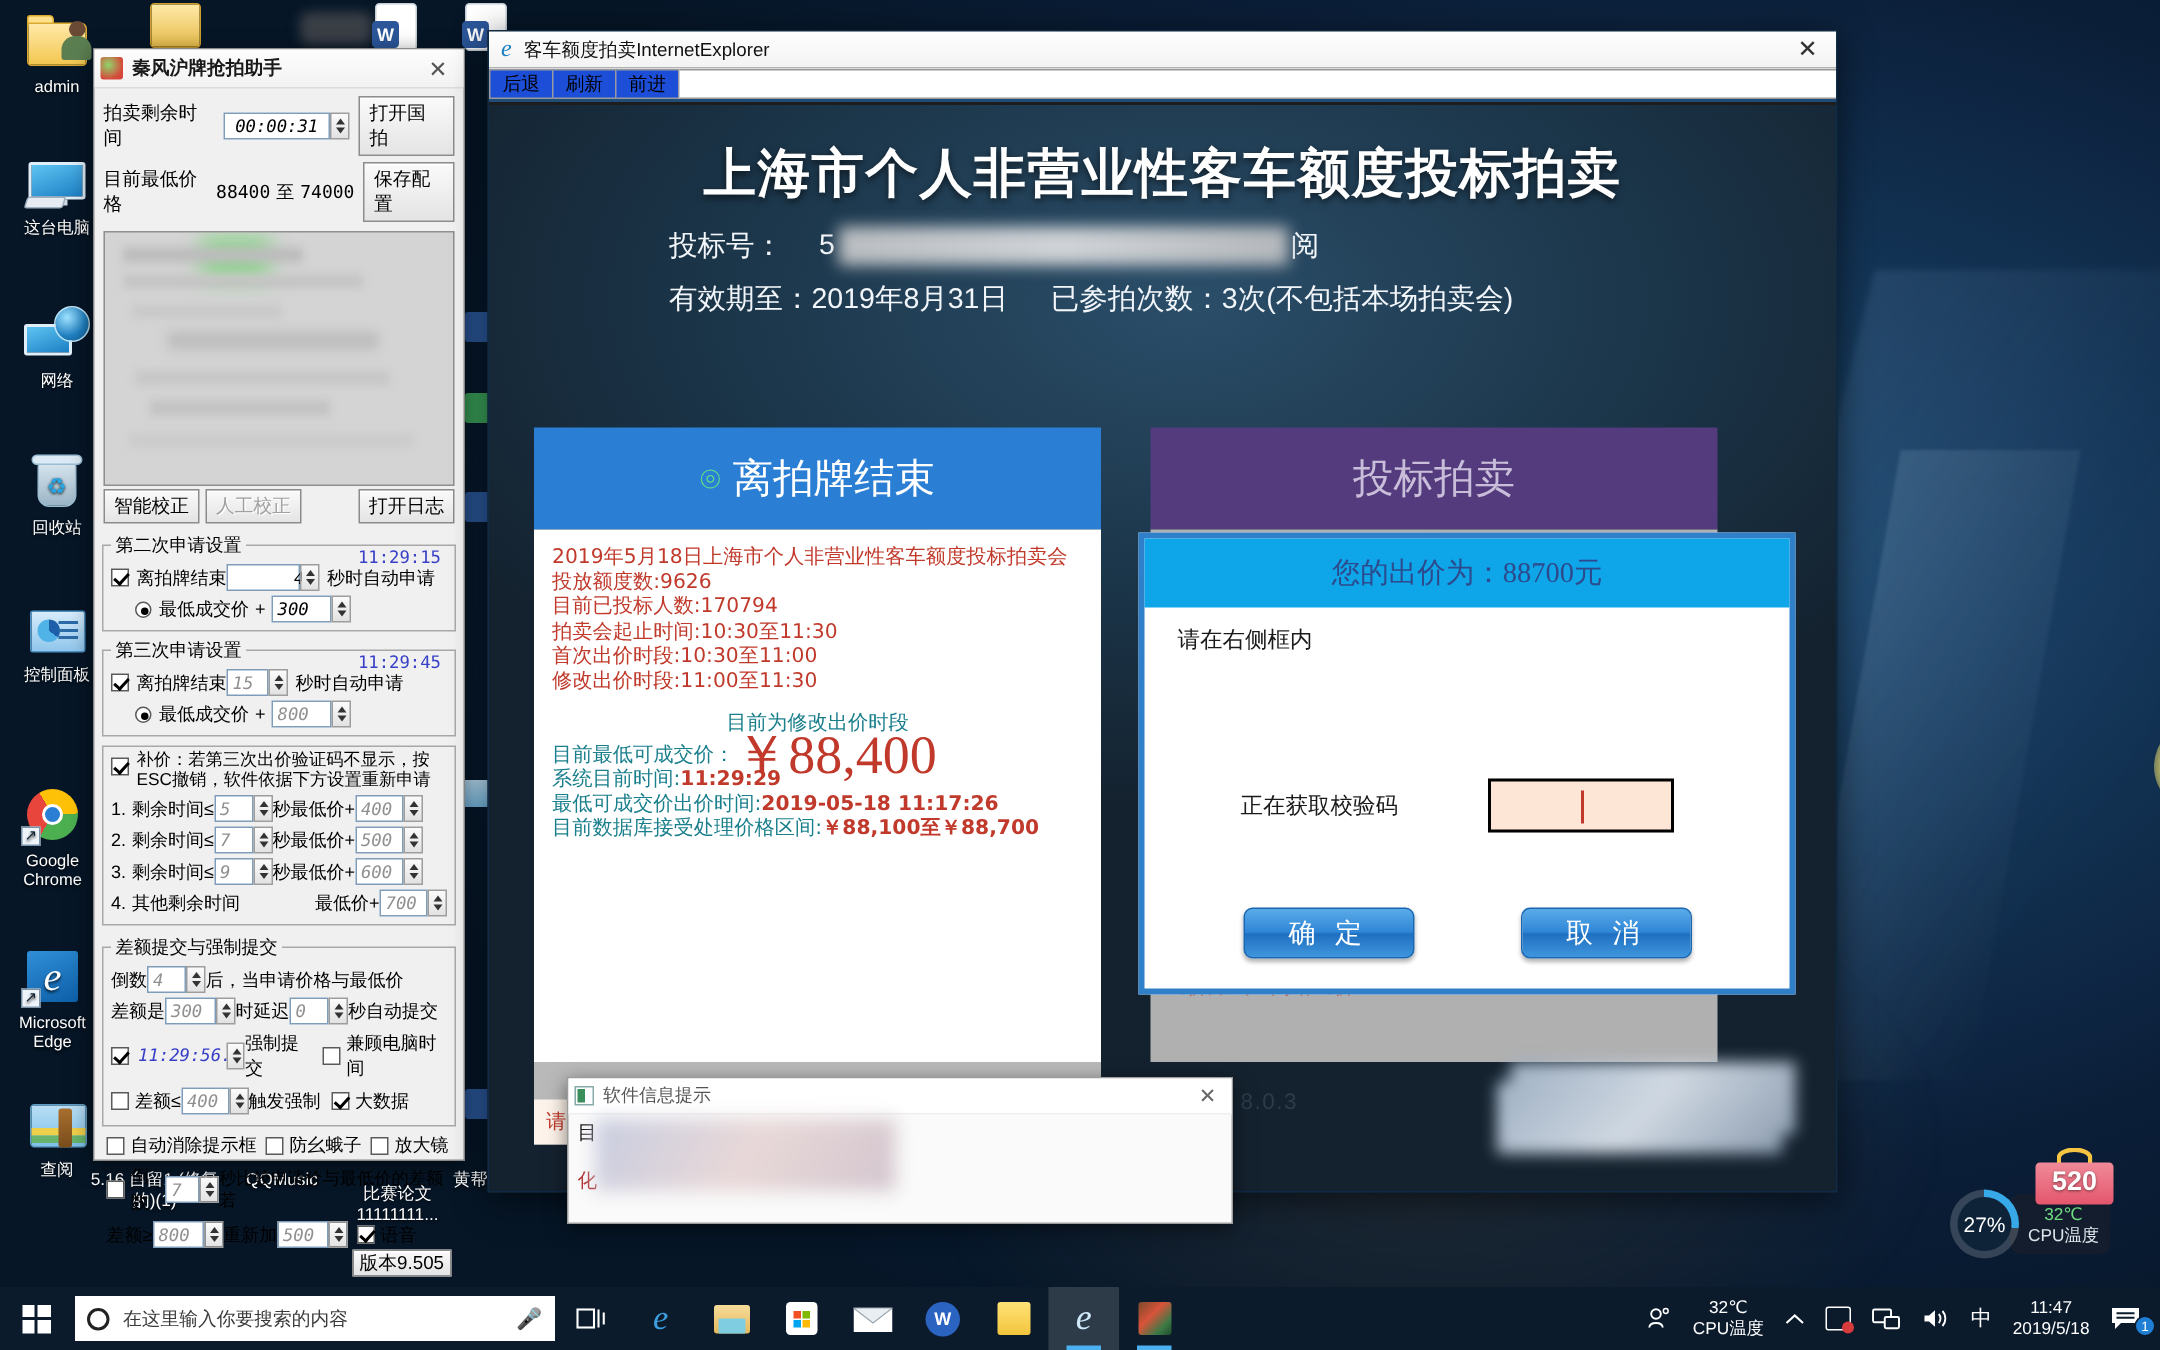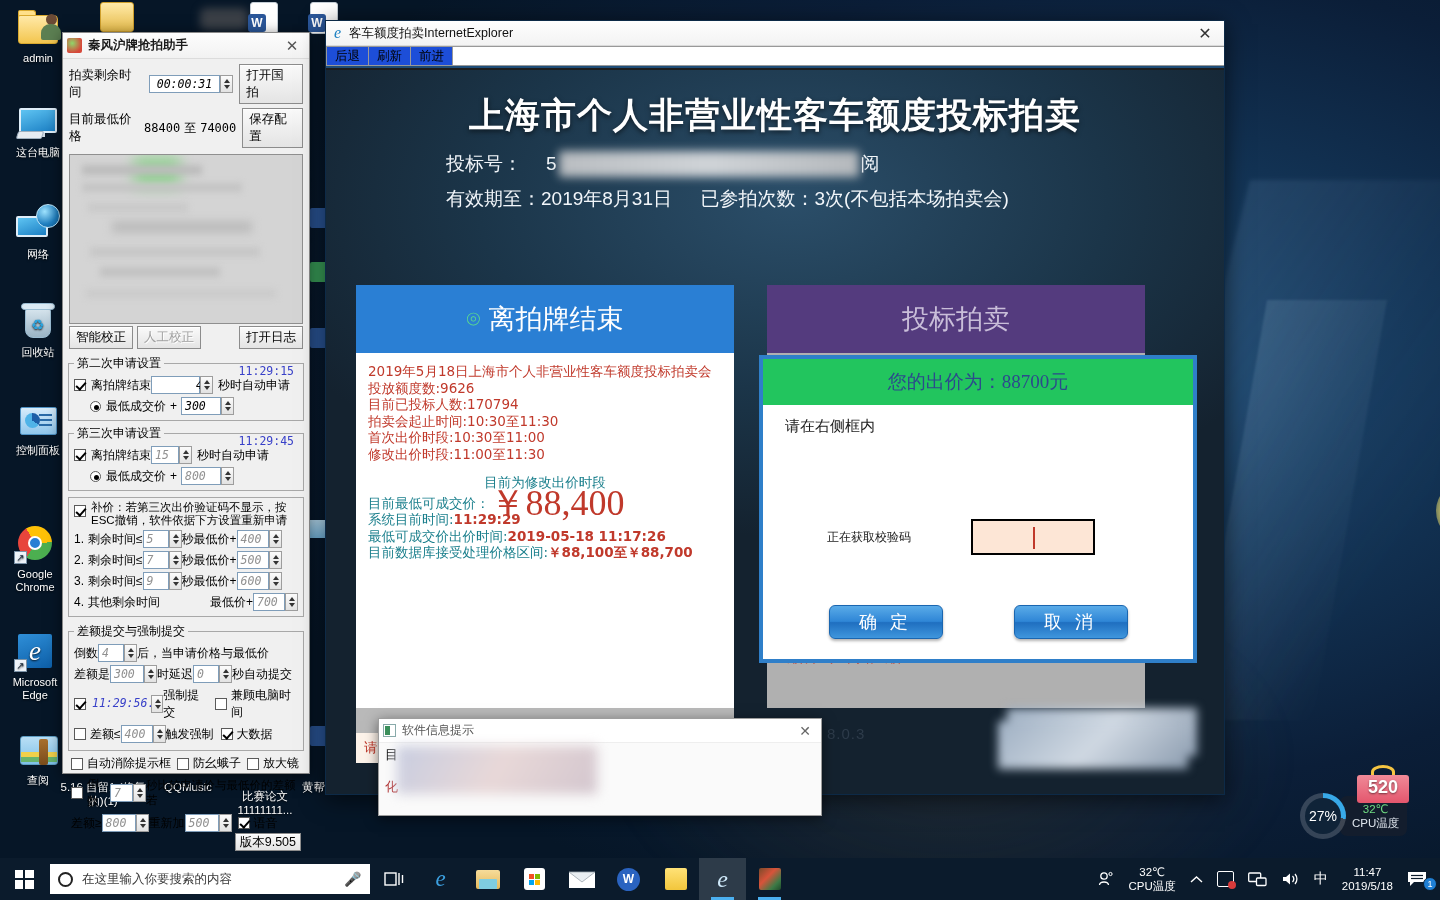--- a/index.html
+++ b/index.html
@@ -229,28 +229,28 @@
   #bid-blurline { position: absolute; left: 10px; top: 274px; width: 220px; height: 12px; background: #9aa0a6; filter: blur(4px); }
   #bid-version { position: absolute; left: 12px; top: 372px; color: #2d3b4a; font-size: 15px; letter-spacing: 1px; }
   #bid-blurbox { position: absolute; left: 240px; top: 355px; width: 190px; height: 48px; background: linear-gradient(135deg,#9fb0c3,#cfd8e2,#8d9db0); filter: blur(5px); }
 
   
   #bid-dialog {
     position: absolute; left: 433px; top: 285px; width: 438px; height: 308px;
     background: #fff; border: 4px solid #2f7fc9; z-index: 40;
   }
   #dlg-head {
-    height: 46px; background: #22c55e; display: flex; align-items: center; justify-content: center;
+    height: 46px; background: #0ea5e9; display: flex; align-items: center; justify-content: center;
     color: #2c4a8c; font-size: 19px; font-family: "Liberation Serif", serif;
   }
   #dlg-sub { padding: 12px 0 0 22px; font-size: 15px; color: #1a1a1a; }
   #dlg-captcha-row {
     position: absolute; left: 0; right: 0; top: 160px; display: flex; align-items: center; padding: 0 18px;
   }
-  #dlg-captcha-label { font-size: 12px; color: #1a1a1a; margin-left: 46px; }
+  #dlg-captcha-label { font-size: 15px; color: #1a1a1a; margin-left: 46px; }
   #captcha-box {
     margin-left: 60px; width: 124px; height: 36px; background: #fde6d6; border: 2px solid #000; position: relative;
   }
   #captcha-caret { position: absolute; left: 60px; top: 6px; width: 2px; height: 22px; background: #c0392b; }
   #cursor-halo {
     position: absolute; left: 1110px; top: 460px; width: 60px; height: 60px; border-radius: 50%;
     background: radial-gradient(circle, rgba(255,237,110,0.95) 45%, rgba(255,237,110,0.35) 75%, rgba(255,237,110,0) 100%);
     z-index: 60;
   }
   #dlg-buttons { position: absolute; left: 0; right: 0; bottom: 20px; display: flex; justify-content: space-around; padding: 0 30px; }

